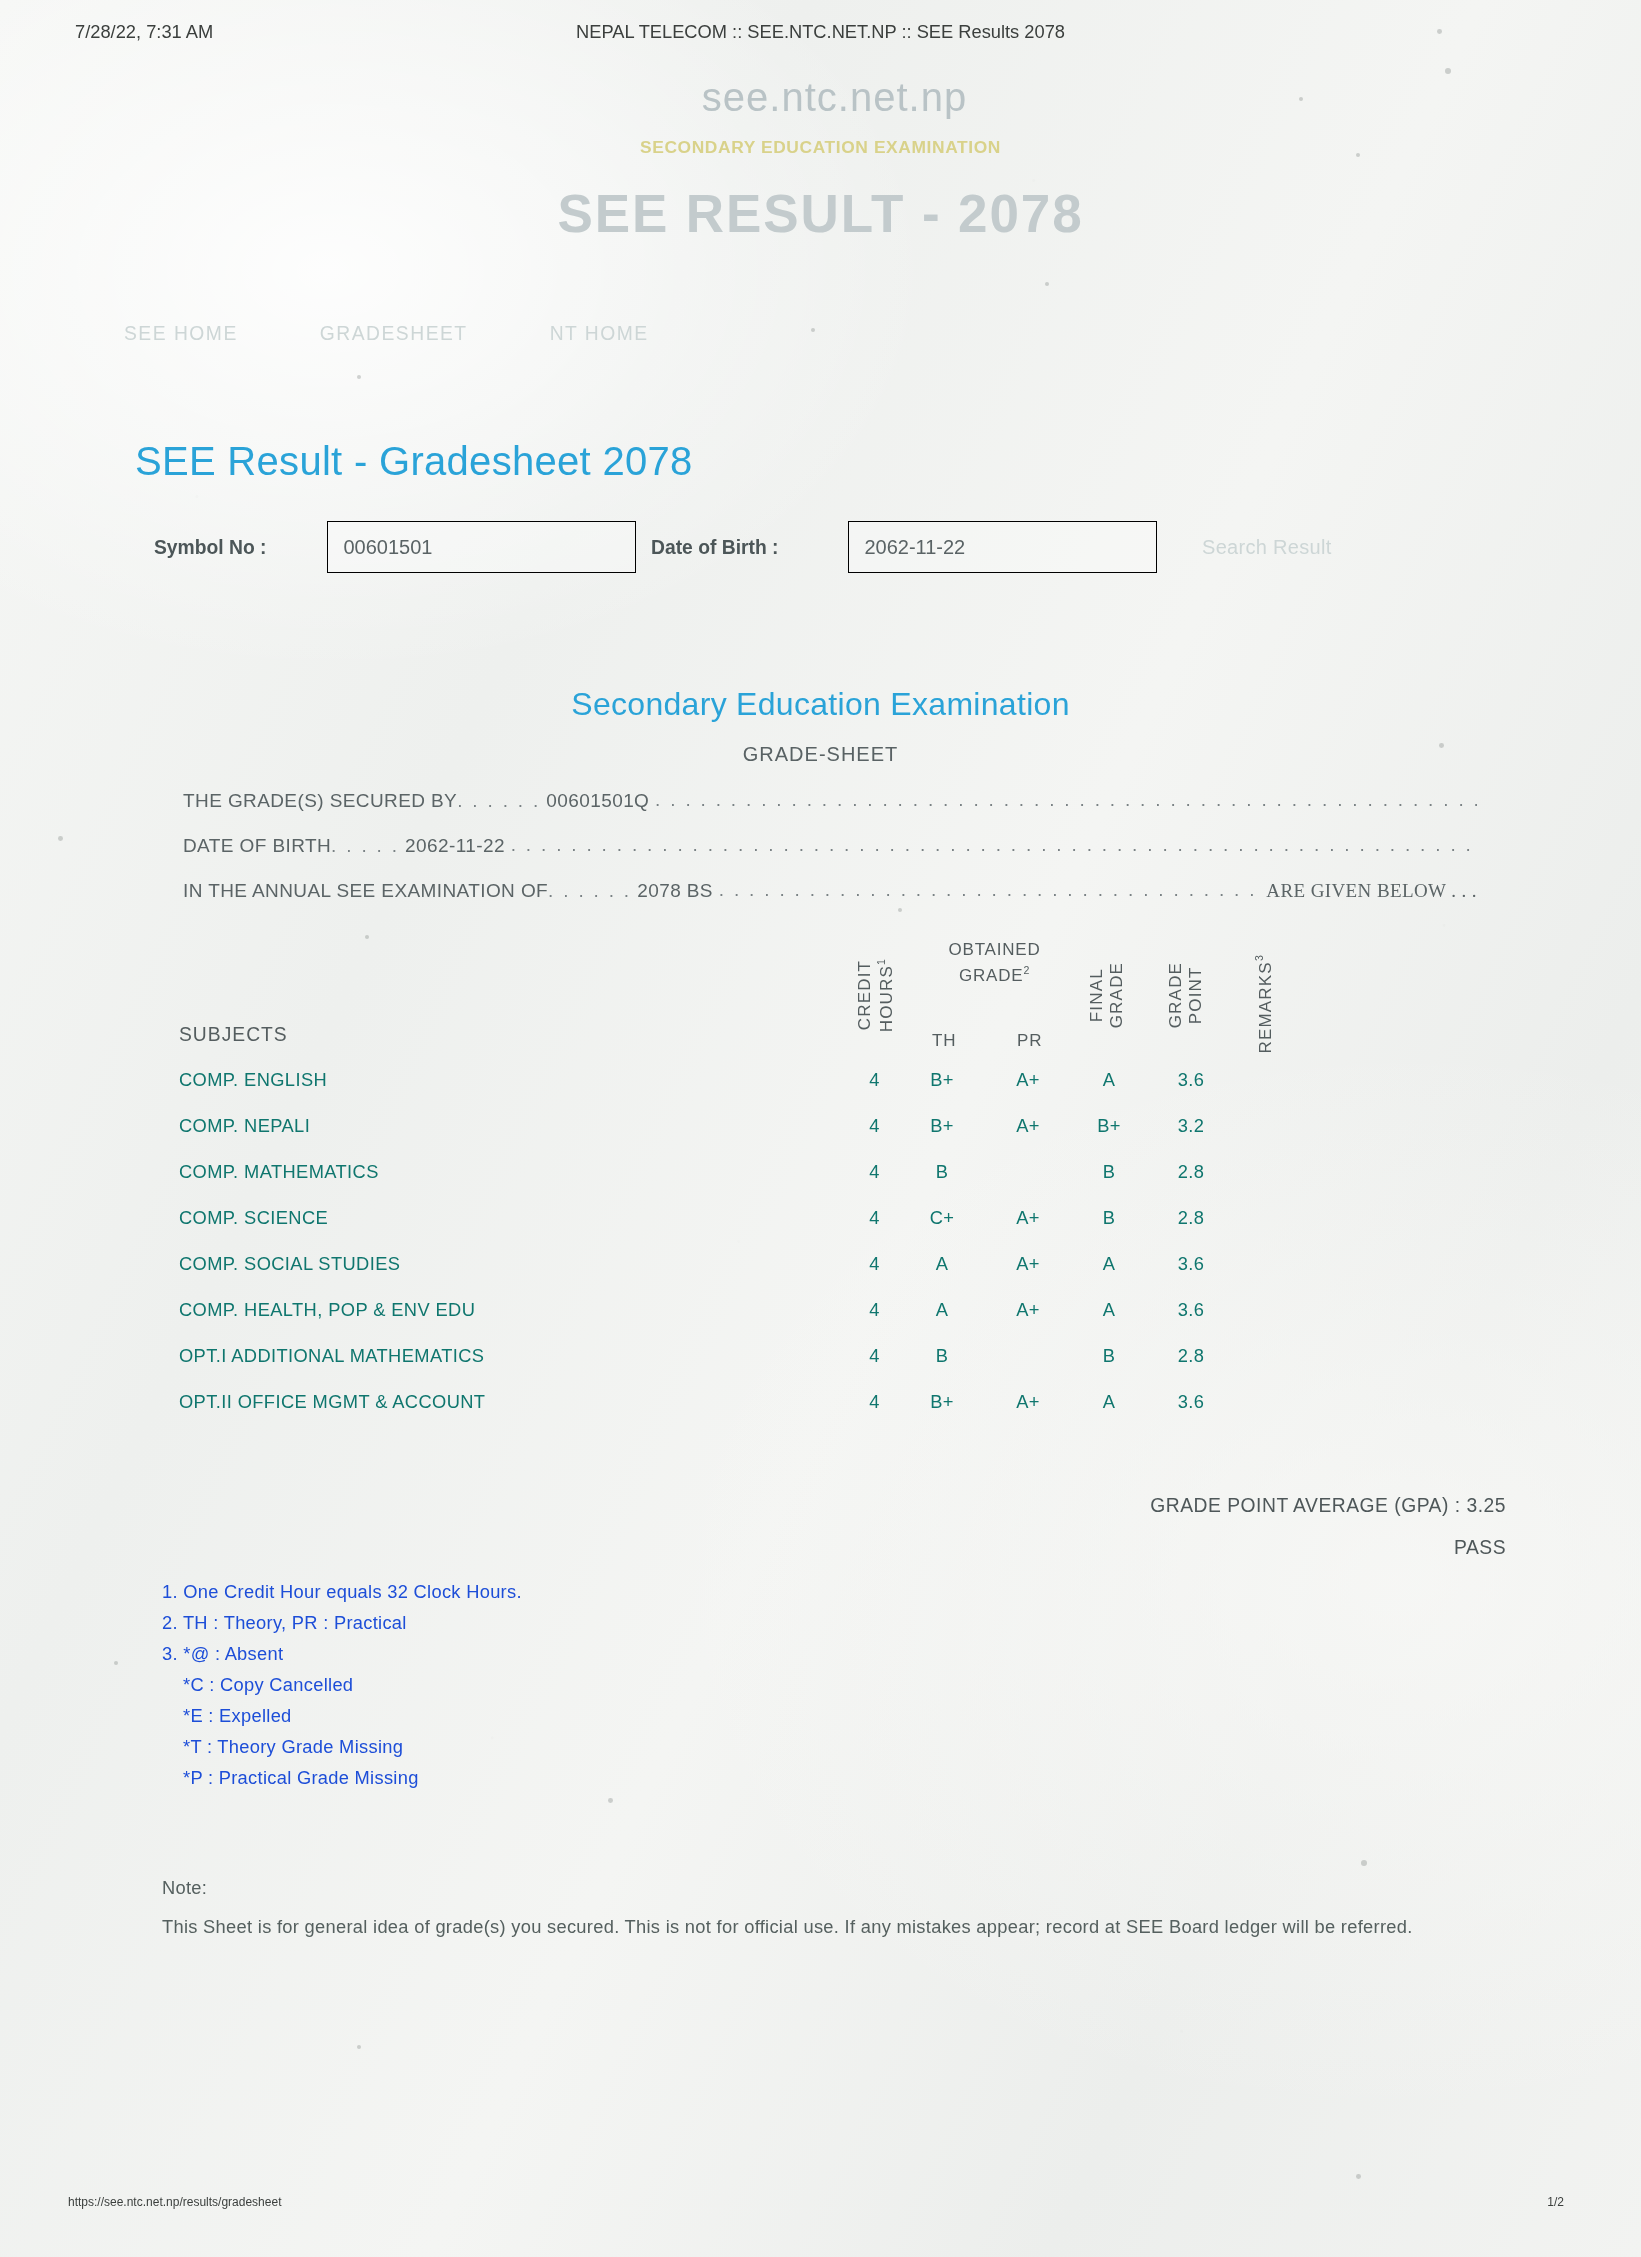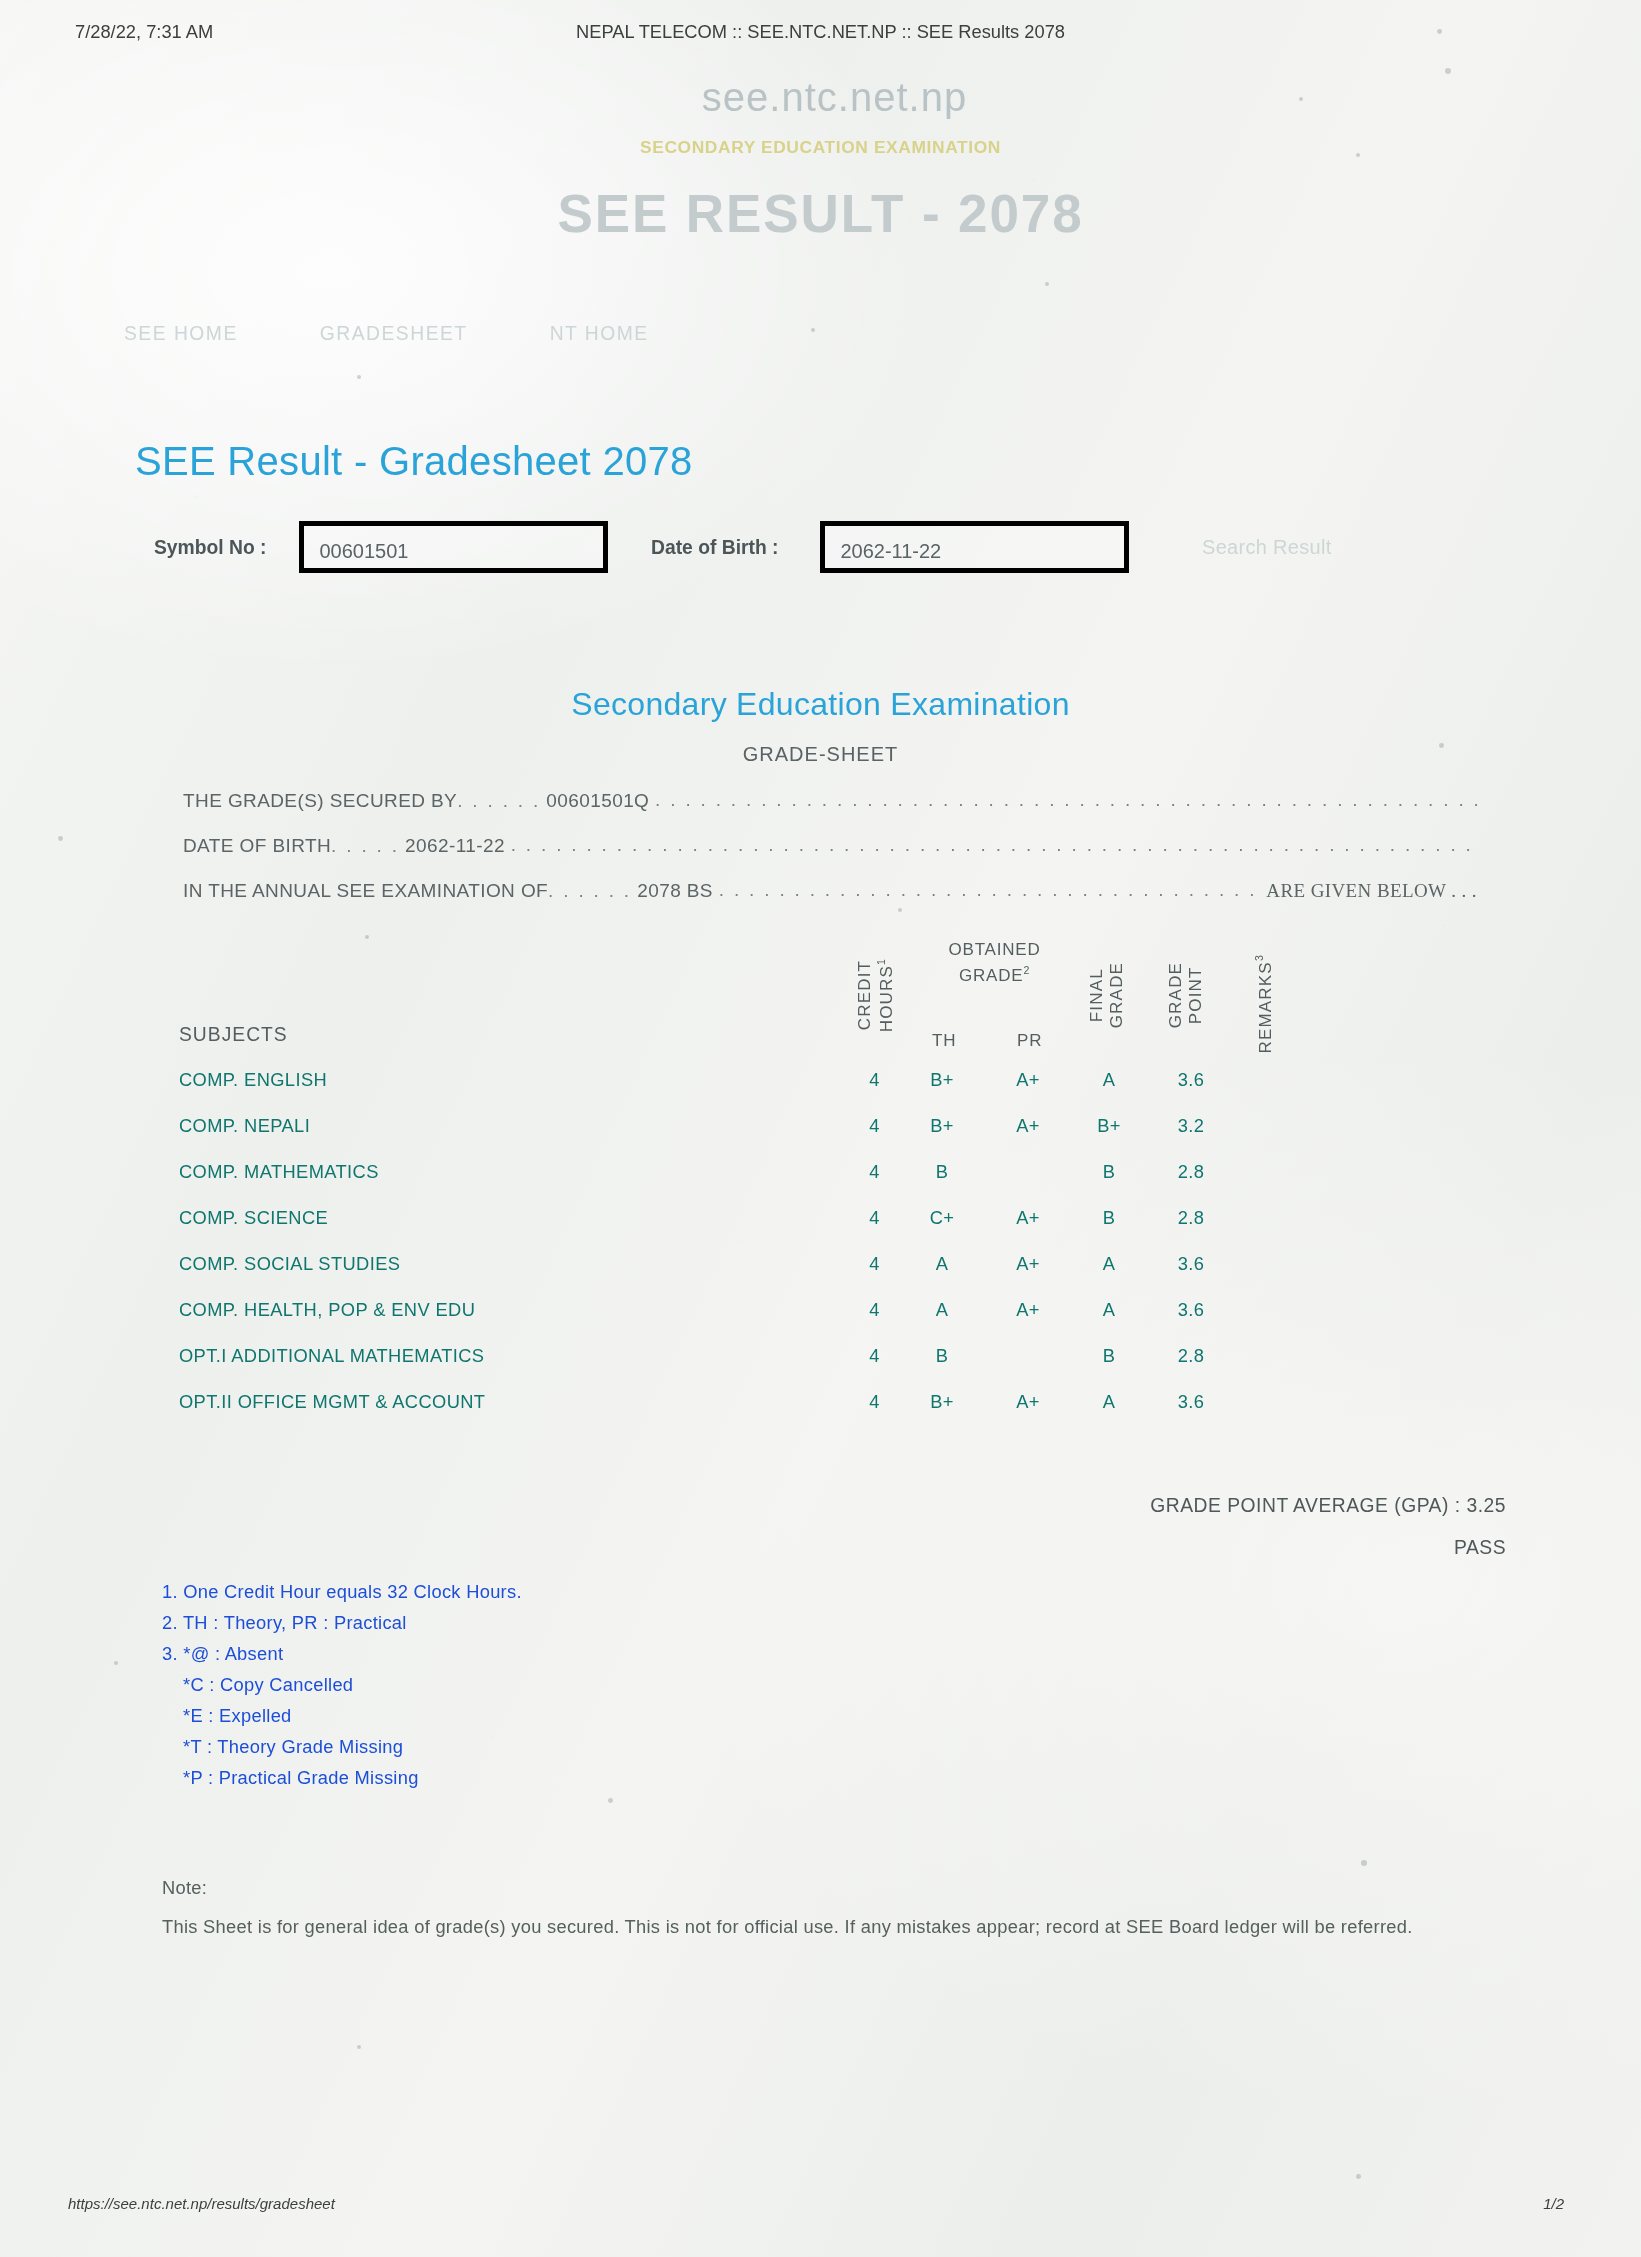--- a/index.html
+++ b/index.html
@@ -62,22 +62,21 @@
     text-align: center;
     top: 0;
   }
   .print-footer {
     position: absolute;
     bottom: 39px;
     left: 0;
     right: 0;
     height: 23px;
     color: #3b3f3d;
-    font-size: 15px;
-    font-style: italic;
+    font-size: 12px;
   }
   .print-footer .pf-left { position: absolute; left: 68px; top: 0; }
   .print-footer .pf-right { position: absolute; right: 77px; top: 0; }
 
   
   .site-brand {
     position: absolute;
     top: 75px;
     left: 0; right: 0;
     text-align: center;
@@ -144,26 +143,27 @@
     position: absolute;
     font-size: 19.3px;
     color: #4c5658;
     font-weight: bold;
     top: 16.4px;
   }
   .sr-input {
     position: absolute;
     top: 0;
     height: 52px;
-    border: 5px solid #000000;
+    border: 1px solid #000000;
     background: rgba(255,255,255,0.25);
     box-sizing: border-box;
     color: #5a6365;
     font-size: 20px;
     padding: 13.5px 15.4px;
+    margin-left: 28px;
   }
   #symbol-label { left: 0; }
   #symbol-input { left: 145px; width: 309px; }
   #dob-label { left: 497px; }
   #dob-input { left: 666px; width: 309px; }
   .sr-button {
     position: absolute;
     top: 14.5px;
     left: 1048px;
     font-size: 20px;

